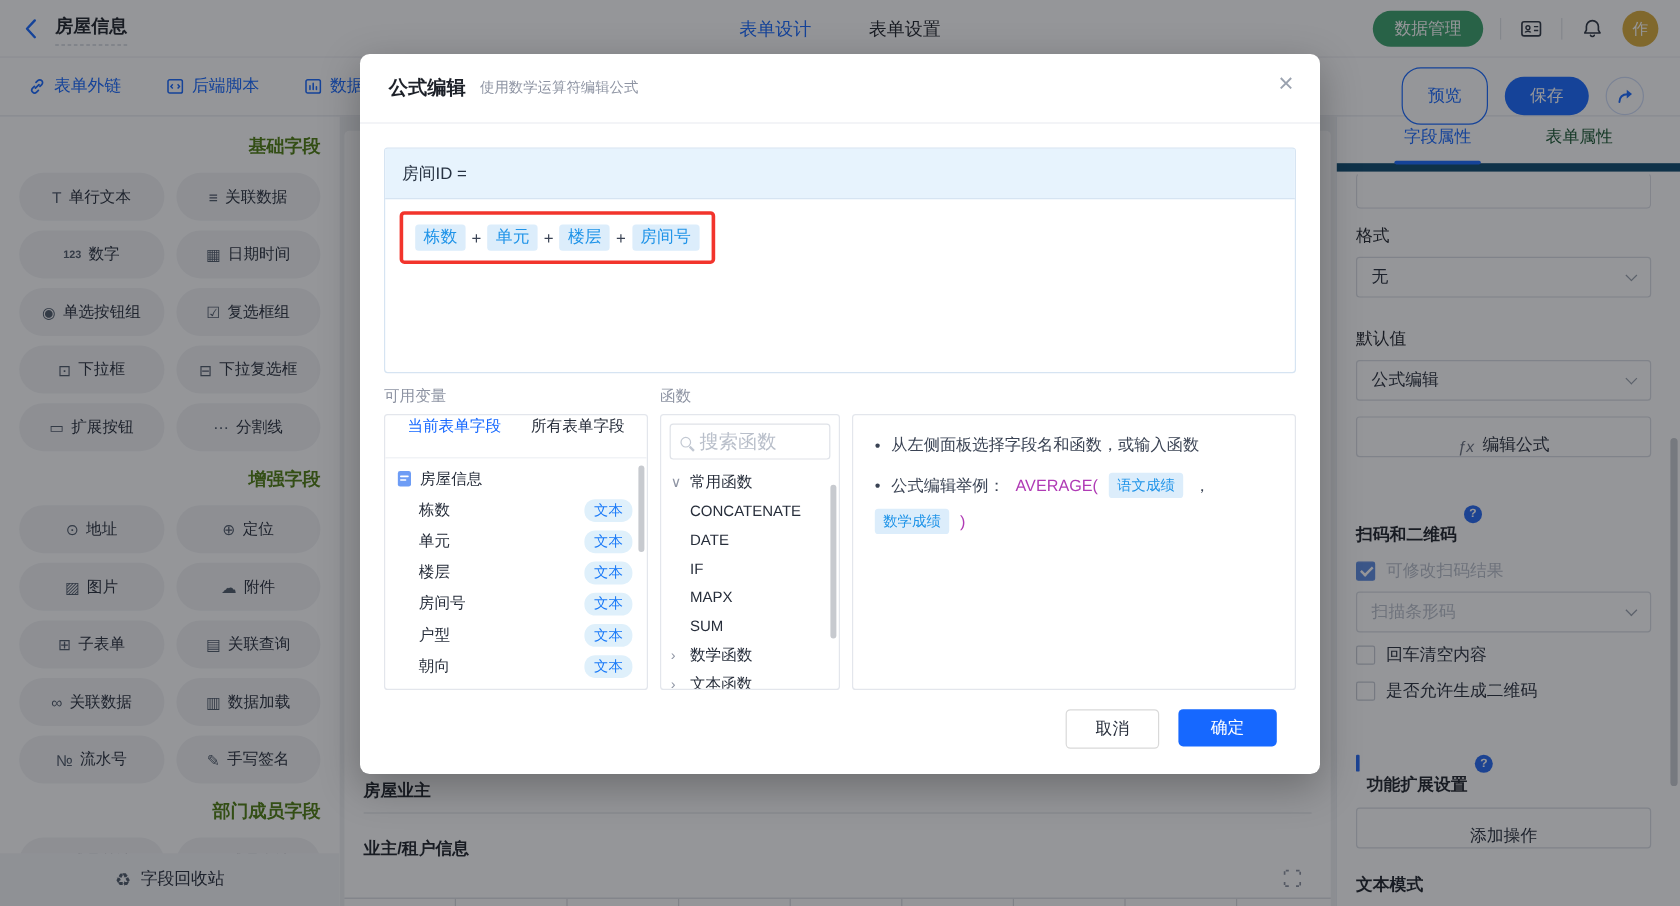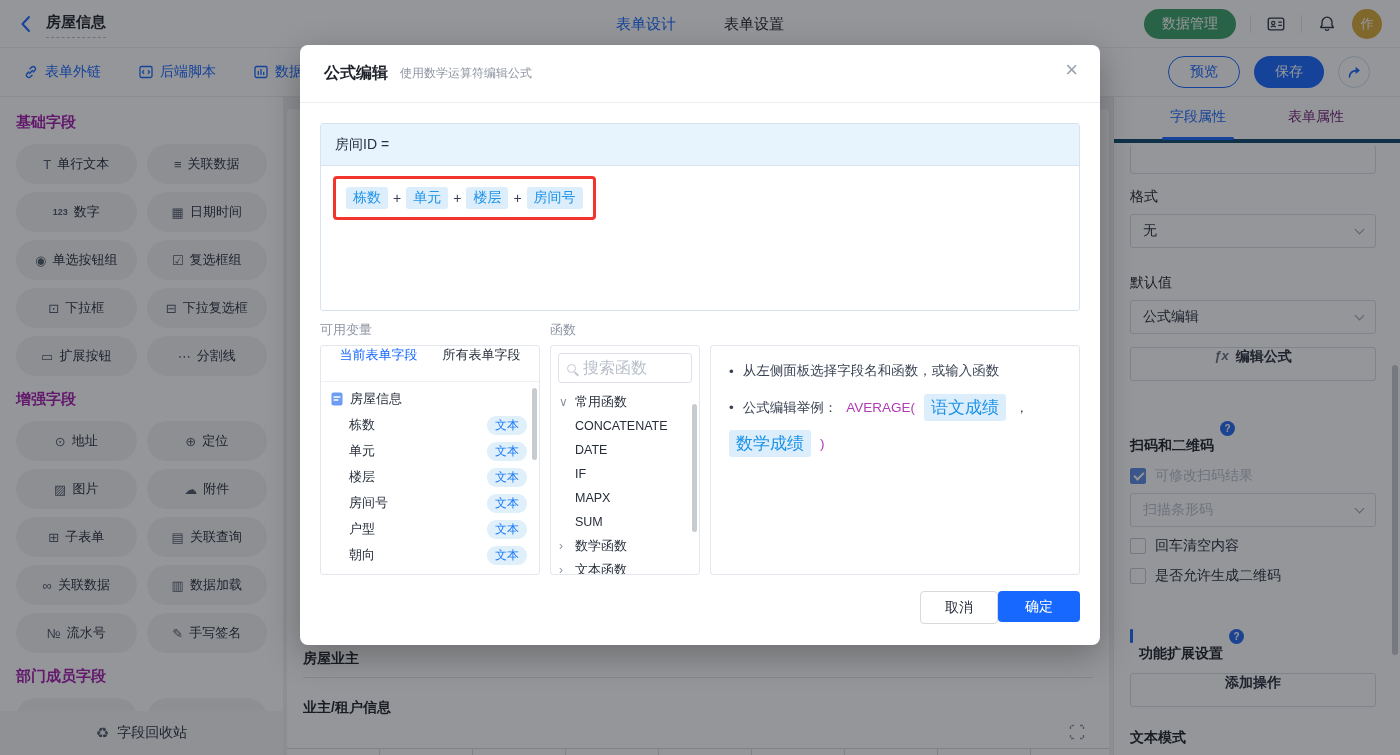--- a/index.html
+++ b/index.html
@@ -17,27 +17,27 @@
   .btn-green{height:30px;padding:0 18px;border-radius:16px;background:#3aa06a;color:#fff;font-size:14px;display:flex;align-items:center;cursor:pointer;}
   .vdiv{width:1px;height:18px;background:#e0e3e8;}
   .tb-ico{width:22px;height:22px;display:flex;align-items:center;justify-content:center;cursor:pointer;}
   .avatar{width:30px;height:30px;border-radius:50%;background:#d9ab3a;color:#fff;font-size:13px;display:flex;align-items:center;justify-content:center;cursor:pointer;}
 
   
   .toolbar{position:absolute;left:0;top:48px;width:1400px;height:49px;background:#fff;border-bottom:1px solid #e9ebf0;z-index:4;}
   .tl-left{position:absolute;left:24px;top:0;height:48px;display:flex;gap:38px;align-items:center;}
   .tl-link{display:flex;align-items:center;gap:7px;color:#1668ff;font-size:14px;cursor:pointer;white-space:nowrap;}
   .tl-right{position:absolute;right:30px;top:8px;display:flex;gap:14px;align-items:center;}
-  .btn-outline{height:32px;padding:12px 21px;border-radius:16px;border:1px solid #1668ff;color:#1668ff;background:#fff;font-size:14px;display:flex;align-items:center;cursor:pointer;}
+  .btn-outline{height:48px;padding:12px 21px;border-radius:16px;border:1px solid #1668ff;color:#1668ff;background:#fff;font-size:14px;display:flex;align-items:center;cursor:pointer;}
   .btn-primary-pill{height:32px;padding:0 21px;border-radius:16px;background:#1668ff;color:#fff;font-size:14px;display:flex;align-items:center;cursor:pointer;}
   .btn-share{width:32px;height:32px;border-radius:50%;border:1px solid #cfdcf7;background:#fff;display:flex;align-items:center;justify-content:center;cursor:pointer;}
 
   
   .sidebar{position:absolute;left:0;top:97px;width:283px;bottom:0;background:#fff;padding:14px 16px 0;overflow:hidden;z-index:3;}
-  .sec-title{font-size:15px;font-weight:700;color:#a21caf;margin:14px 0 12px;}
+  .sec-title{font-size:15px;font-weight:700;color:#4d7c0f;margin:14px 0 12px;text-align:right;}
   .sec-title.first{margin-top:2px;}
   .pill-grid{display:grid;grid-template-columns:1fr 1fr;gap:8px 10px;}
   .pill{height:40px;border-radius:20px;background:#f2f3f5;display:flex;align-items:center;justify-content:center;gap:6px;font-size:13px;color:#272e3b;cursor:pointer;white-space:nowrap;}
   .pill .ic{font-size:13px;color:#4e5969;line-height:1;}
   .recycle{position:absolute;left:0;bottom:0;width:283px;height:44px;background:#f5f6f8;display:flex;align-items:center;justify-content:center;gap:8px;font-size:14px;color:#272e3b;cursor:pointer;z-index:6;}
   .recycle .ic{font-size:15px;color:#4e5969;}
 
   
   .canvas{position:absolute;left:283px;top:97px;right:287px;bottom:0;background:#eef0f3;}
   .card{position:absolute;left:4px;right:4px;top:12px;bottom:0;background:#fff;border-radius:4px 4px 0 0;padding:20px 16px 0;}
@@ -51,32 +51,32 @@
   .gtag{width:40px;height:24px;background:#e8f7ef;border:1px solid #8fd0ab;border-radius:12px;}
   .owner-h{position:absolute;left:16px;top:541px;font-size:14px;font-weight:700;color:#1d2129;}
   .owner-hr{position:absolute;left:16px;right:16px;top:568px;height:1px;background:#e5e6eb;}
   .tenant-h{position:absolute;left:16px;top:590px;font-size:14px;font-weight:700;color:#1d2129;}
   .fs-icon{position:absolute;right:24px;top:615px;width:16px;height:16px;cursor:pointer;}
   .tbl-frag{position:absolute;left:0;right:0;bottom:0;height:7px;border-top:1px solid #d8dadf;display:flex;}
   .tbl-frag div{width:93px;border-right:1px solid #d8dadf;height:100%;}
 
   
   .rightbar{position:absolute;right:0;top:97px;width:287px;bottom:0;background:#fff;border-left:1px solid #e8eaef;}
-  .rb-tabs{position:absolute;left:0;top:0;width:100%;height:46px;border-bottom:4px solid #0c4a6e;display:flex;justify-content:center;gap:54px;align-items:flex-end;}
-  .rb-tab{position:relative;font-size:14px;color:#701a75;padding:0 4px 13px;cursor:pointer;}
+  .rb-tabs{position:absolute;left:0;top:0;width:100%;height:46px;border-bottom:7px solid #0c4a6e;display:flex;justify-content:center;gap:54px;align-items:flex-end;}
+  .rb-tab{position:relative;font-size:14px;color:#14532d;padding:0 4px 13px;cursor:pointer;}
   .rb-tab.active{color:#1668ff;}
   .rb-tab.active::after{content:"";position:absolute;left:-4px;right:-4px;bottom:-1px;height:3px;background:#1668ff;border-radius:2px;}
   .rb-body{position:absolute;left:16px;right:24px;top:46px;bottom:0;}
   .cut-input{margin-top:1px;height:30px;border:1px solid #dcdfe6;border-radius:4px;border-top-color:#fff;}
   .rb-label{margin-top:14px;font-size:14px;color:#1d2129;font-weight:500;}
   .rb-select{margin-top:8px;height:34px;border:1px solid #d9dce3;border-radius:3px;display:flex;align-items:center;justify-content:space-between;padding:0 12px;cursor:pointer;background:#fff;}
   .rb-select .val{font-size:14px;color:#272e3b;}
   .rb-select.disabled .val{color:#b9bfca;}
   .chev{width:7px;height:7px;border-right:1.5px solid #98a0ac;border-bottom:1.5px solid #98a0ac;transform:rotate(45deg);margin-top:-4px;}
-  .rb-btn{margin-top:13px;height:34px;border:1px solid #d9dce3;border-radius:3px;display:flex;align-items:flex-start;justify-content:center;gap:7px;font-size:14px;color:#272e3b;cursor:pointer;background:#fff;font-weight:bold;}
+  .rb-btn{margin-top:13px;height:34px;border:1px solid #d9dce3;border-radius:3px;display:flex;align-items:flex-end;justify-content:center;gap:7px;font-size:14px;color:#272e3b;cursor:pointer;background:#fff;}
   .fx{font-style:italic;color:#6b7280;font-size:13px;}
   .rb-sec{margin-top:20px;display:flex;align-items:center;gap:6px;}
   .rb-sec .t{font-size:14px;font-weight:700;color:#1d2129;margin-top:36px;}
   .qicon{width:15px;height:15px;border-radius:50%;background:#2468f2;color:#fff;font-size:10px;font-weight:700;display:flex;align-items:center;justify-content:center;}
   .bluebar{width:3px;height:14px;background:#2468f2;border-radius:1px;}
   .cb-row{margin-top:12px;display:flex;align-items:center;gap:9px;cursor:pointer;}
   .cb{position:relative;width:16px;height:16px;border:1px solid #c6cbd4;border-radius:2px;background:#fff;flex:none;}
   .cb.checked{background:#5c8ae0;border-color:#5c8ae0;}
   .cb.checked::after{content:"";position:absolute;left:5px;top:1px;width:4px;height:8px;border-right:2px solid #fff;border-bottom:2px solid #fff;transform:rotate(45deg);}
   .cb-lab{font-size:14px;color:#272e3b;}
@@ -120,22 +120,22 @@
   .mag::after{content:"";position:absolute;right:-4px;bottom:-3px;width:5px;height:2px;background:#c2c8d2;transform:rotate(45deg);}
   .fn-ph{font-size:16px;color:#b9bfca;}
   .fn-grp{height:24px;display:flex;align-items:center;gap:6px;padding:0 8px;font-size:13px;color:#272e3b;cursor:pointer;}
   .fn-grp .c{color:#8e94a3;font-size:12px;width:10px;}
   .fn-item{height:24px;display:flex;align-items:center;padding-left:24px;font-size:12.5px;color:#272e3b;cursor:pointer;}
   .fscroll{position:absolute;right:2px;top:58px;width:5px;height:128px;border-radius:2.5px;background:#c7cacf;}
   .hint-box{left:410px;right:20px;padding:16px 18px;}
   .tip{display:flex;gap:9px;margin-bottom:14px;font-size:13.5px;color:#3a4354;align-items:center;flex-wrap:wrap;}
   .tip .b{color:#3a4354;}
   .tip .fnname{color:#b03bb5;}
-  .tip .chip{font-size:17px;}
-  .m-footer{position:absolute;right:20px;top:546px;display:flex;gap:0;}
+  .tip .chip{font-size:12px;}
+  .m-footer{position:absolute;right:36px;top:546px;display:flex;gap:16px;}
   .btn-cancel{width:78px;height:33px;border:1px solid #d9d9d9;border-radius:4px;background:#fff;color:#272e3b;font-size:14px;display:flex;align-items:center;justify-content:center;cursor:pointer;}
   .btn-ok{width:82px;height:31px;border-radius:4px;background:#1668ff;color:#fff;font-size:14px;display:flex;align-items:center;justify-content:center;cursor:pointer;}
 </style>
 </head>
 <body>
 
 <div class="stage">
 
   <header class="topbar">
     <span class="tb-back">

